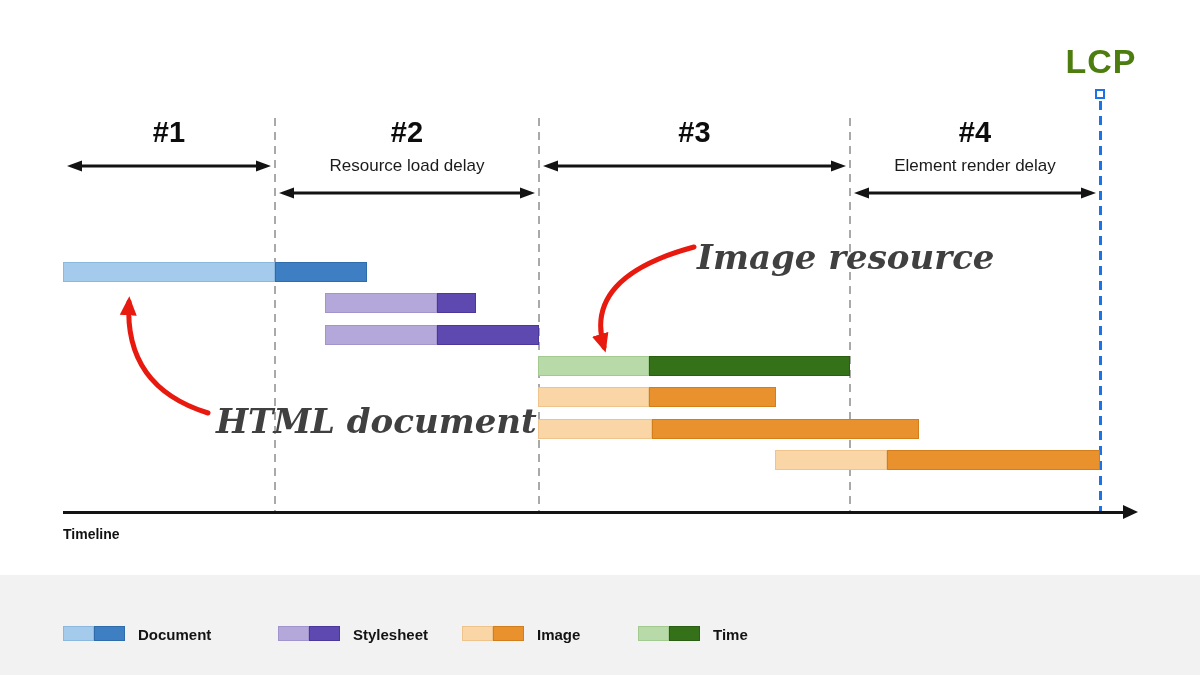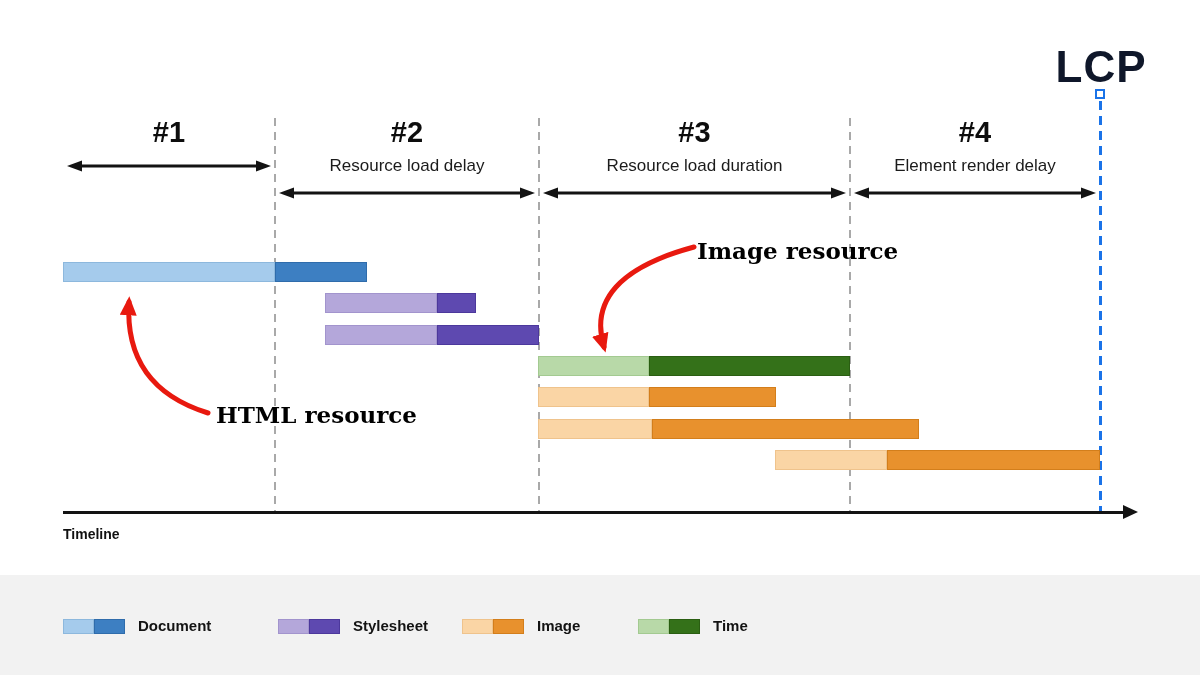--- a/index.html
+++ b/index.html
@@ -9,48 +9,48 @@
 
   
   .vline { position:absolute; top:118px; height:395px; width:2px;
            background:repeating-linear-gradient(to bottom,#a9a9a9 0 8px,transparent 8px 14px); }
 
   
   .lcp-line { position:absolute; width:3px; top:101px; height:412px;
               background:repeating-linear-gradient(to bottom,#1a73e8 0 9px,transparent 9px 15px); }
   .lcp-marker { position:absolute; width:10px; height:10px; top:89px;
                 border:2.5px solid #1a73e8; background:#fff; }
-  .title { position:absolute; top:42px; font-size:44px; font-weight:800; letter-spacing:1px;
-           color:#0f172a; transform:translateX(-50%); }
+  .title { position:absolute; top:42px; font-size:34px; font-weight:800; letter-spacing:1px;
+           color:#4d7c0f; transform:translateX(-50%); }
 
   
   .phase { position:absolute; top:116px; text-align:center; }
   .phase-number { font-size:29px; font-weight:800; color:#0d0d0d; }
   .phase-label  { font-size:17px; font-weight:400; color:#1b1b1b; margin-top:7px; }
   .phase-arrow  { display:block; margin:10px auto 0 auto; }
 
   
   .bar-seg { position:absolute; height:20px; }
 
   
   .axis { position:absolute; left:63px; top:511px; width:1062px; height:3px; background:#131313; }
   .axis-head { position:absolute; left:1123px; top:505px; width:0; height:0;
                border-top:7px solid transparent; border-bottom:7px solid transparent;
                border-left:15px solid #131313; }
   .timeline-label { position:absolute; left:63px; top:526px; font-size:14px; font-weight:700; color:#111; }
 
   
-  .annotation-text { position:absolute; color:#000000; white-space:nowrap;
-                     font-family:"DejaVu Serif", serif; font-weight:700;
-                     font-size:23px; }
+  .annotation-text { position:absolute; color:#404040; white-space:nowrap;
+                     font-family:"DejaVu Serif", serif; font-style:italic; font-weight:700;
+                     font-size:34px; }
   .annotation-arrow { position:absolute; overflow:visible; }
 
   
   .legend-band { position:absolute; left:0; top:575px; width:1200px; height:100px; background:#f2f2f2; }
-  .legend-item { position:absolute; top:42px; display:flex; align-items:flex-end; }
+  .legend-item { position:absolute; top:51px; display:flex; align-items:flex-start; }
   .legend-swatch { display:flex; }
   .legend-swatch .half { width:31px; height:15px; }
   .legend-label { margin-left:13px; font-size:15px; font-weight:700; color:#131313; }
 </style>
 </head>
 <body>
 
 <div class="canvas">
 
   <div id="dividers-layer">
@@ -76,21 +76,20 @@
         <div class="phase-number">#2</div>
         <div class="phase-label">Resource load delay</div>
         <svg class="phase-arrow" width="256" height="14">
           <line x1="13" y1="7" x2="243" y2="7" stroke="#131313" stroke-width="2.8"></line>
           <polygon points="0,7 15,1.5 15,12.5" fill="#131313"></polygon>
           <polygon points="256,7 241,1.5 241,12.5" fill="#131313"></polygon>
         </svg>
       </div>
       <div class="phase" style="left: 543px; width: 303px;">
         <div class="phase-number">#3</div>
-        <div class="phase-label">Resource load duration</div>
         <svg class="phase-arrow" width="303" height="14">
           <line x1="13" y1="7" x2="290" y2="7" stroke="#131313" stroke-width="2.8"></line>
           <polygon points="0,7 15,1.5 15,12.5" fill="#131313"></polygon>
           <polygon points="303,7 288,1.5 288,12.5" fill="#131313"></polygon>
         </svg>
       </div>
       <div class="phase" style="left: 854px; width: 242px;">
         <div class="phase-number">#4</div>
         <div class="phase-label">Element render delay</div>
         <svg class="phase-arrow" width="242" height="14">
@@ -119,21 +118,21 @@
     </div>
 
   <svg class="annotation-arrow" style="left:110px; top:285px" width="110" height="140">
     <defs>
       <marker id="ah1" viewBox="0 0 10 9" refX="7" refY="4.5" markerWidth="19" markerHeight="17" markerUnits="userSpaceOnUse" orient="auto">
         <path d="M0,0 L10,4.5 L0,9 z" fill="#e8190f"></path>
       </marker>
     </defs>
     <path d="M 98 128 Q 14 102 19 17" fill="none" stroke="#e8190f" stroke-width="5" stroke-linecap="round" marker-end="url(#ah1)"></path>
   </svg>
-  <div class="annotation-text" style="left:216px; top:401px">HTML resource</div>
+  <div class="annotation-text" style="left:216px; top:401px">HTML document</div>
 
   <svg class="annotation-arrow" style="left:580px; top:235px" width="130" height="130">
     <defs>
       <marker id="ah2" viewBox="0 0 10 9" refX="7" refY="4.5" markerWidth="19" markerHeight="17" markerUnits="userSpaceOnUse" orient="auto">
         <path d="M0,0 L10,4.5 L0,9 z" fill="#e8190f"></path>
       </marker>
     </defs>
     <path d="M 114 12 Q 3 42 24 112" fill="none" stroke="#e8190f" stroke-width="5" stroke-linecap="round" marker-end="url(#ah2)"></path>
   </svg>
   <div class="annotation-text" style="left:697px; top:237px">Image resource</div>

